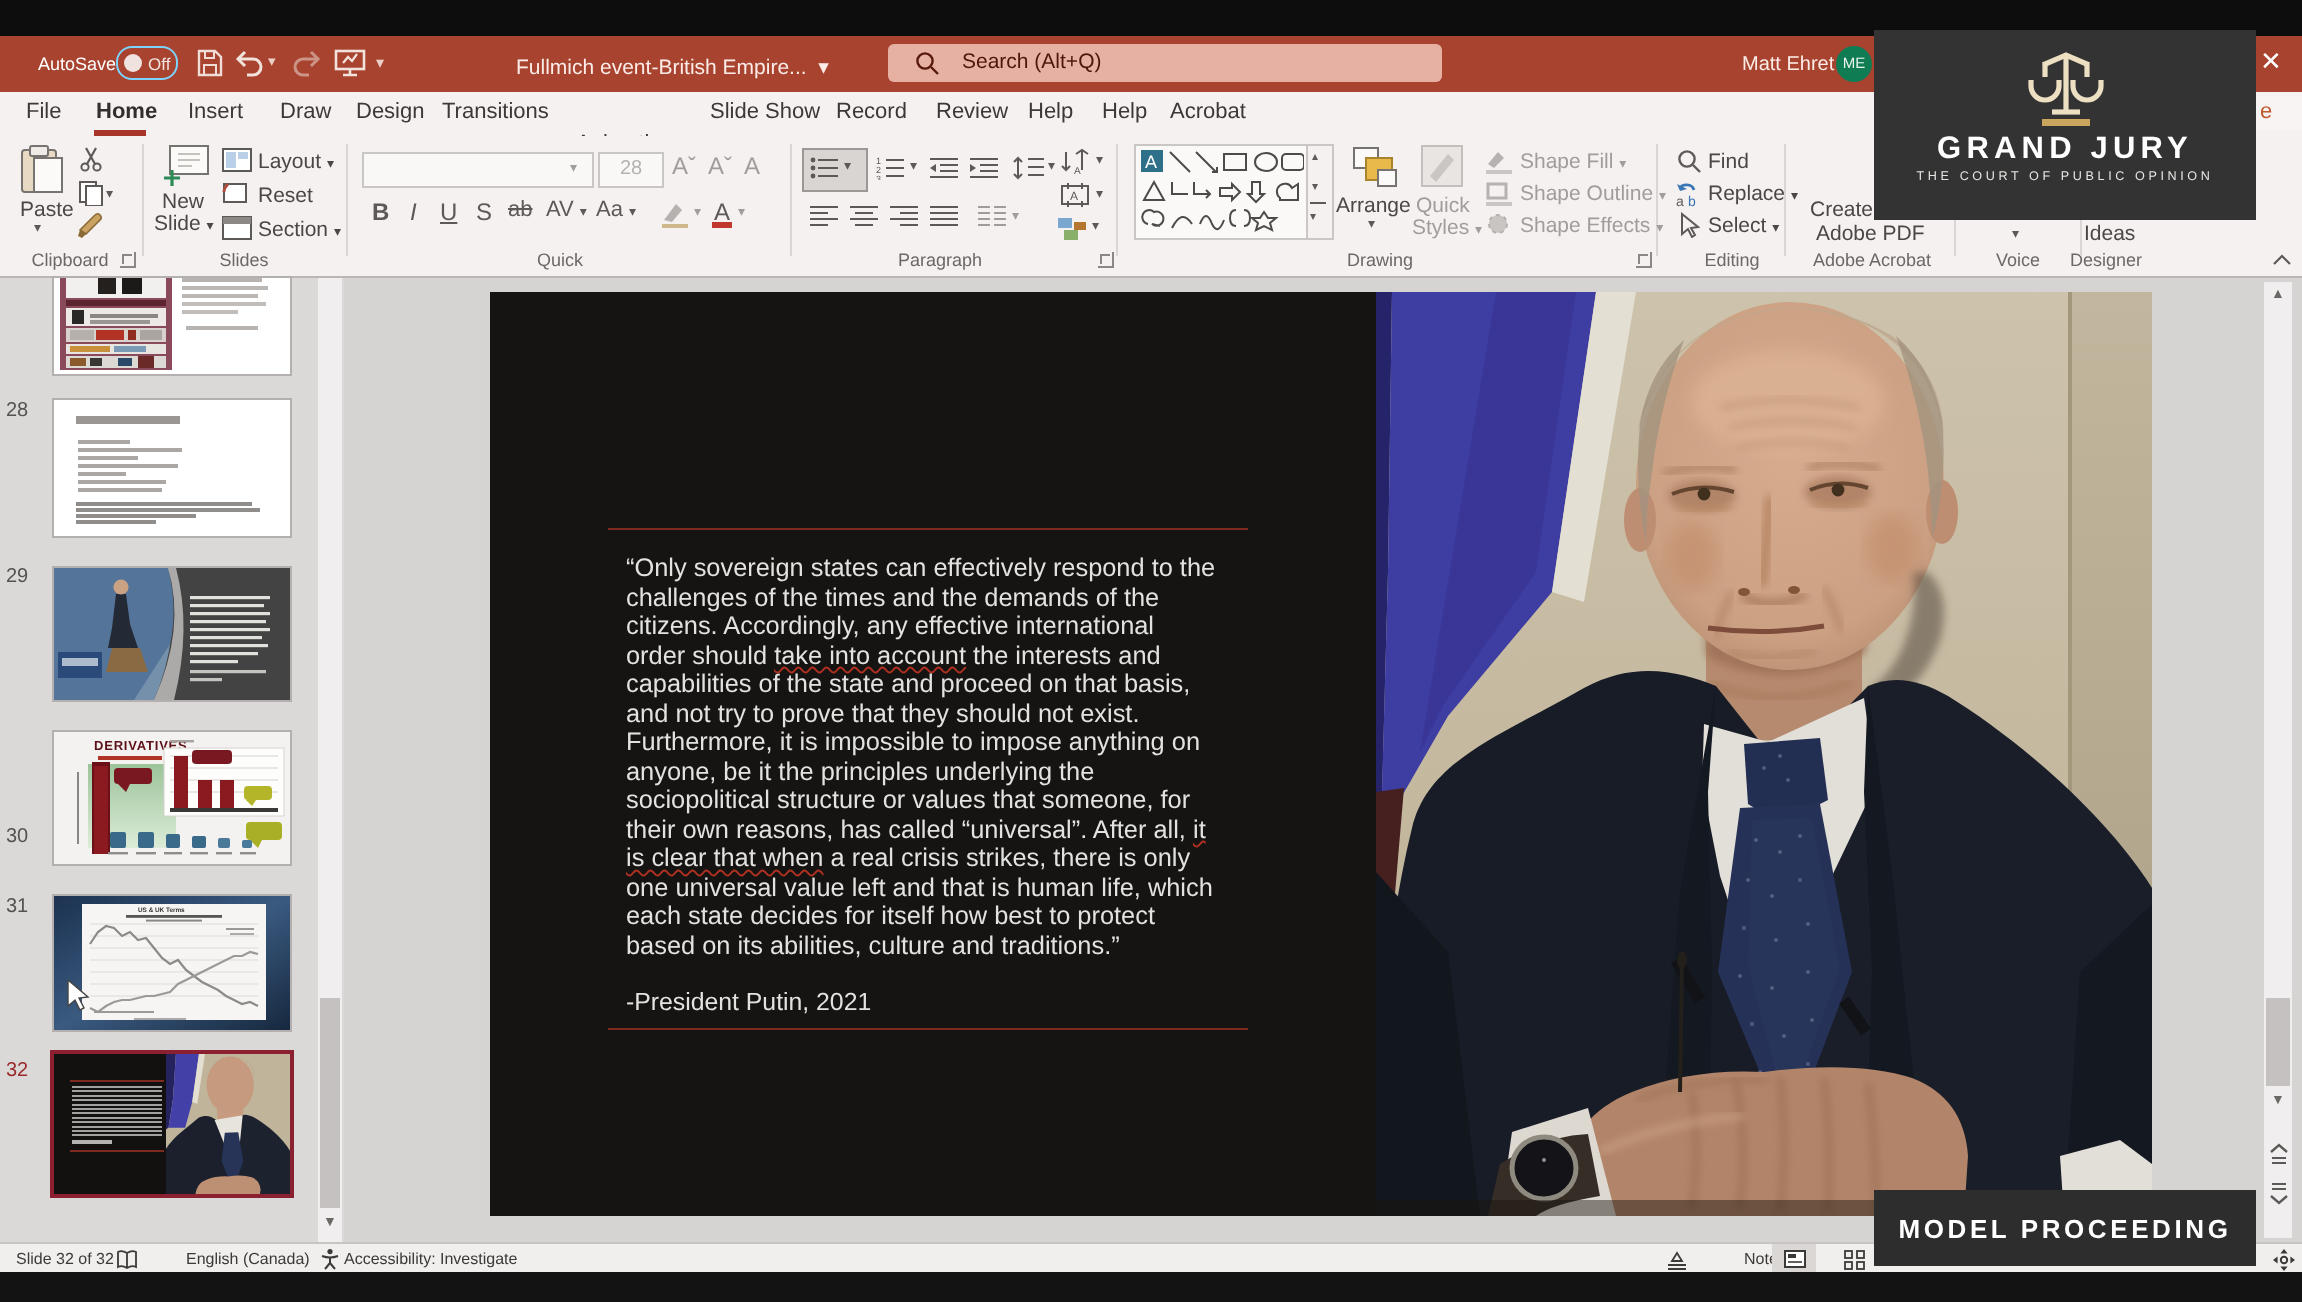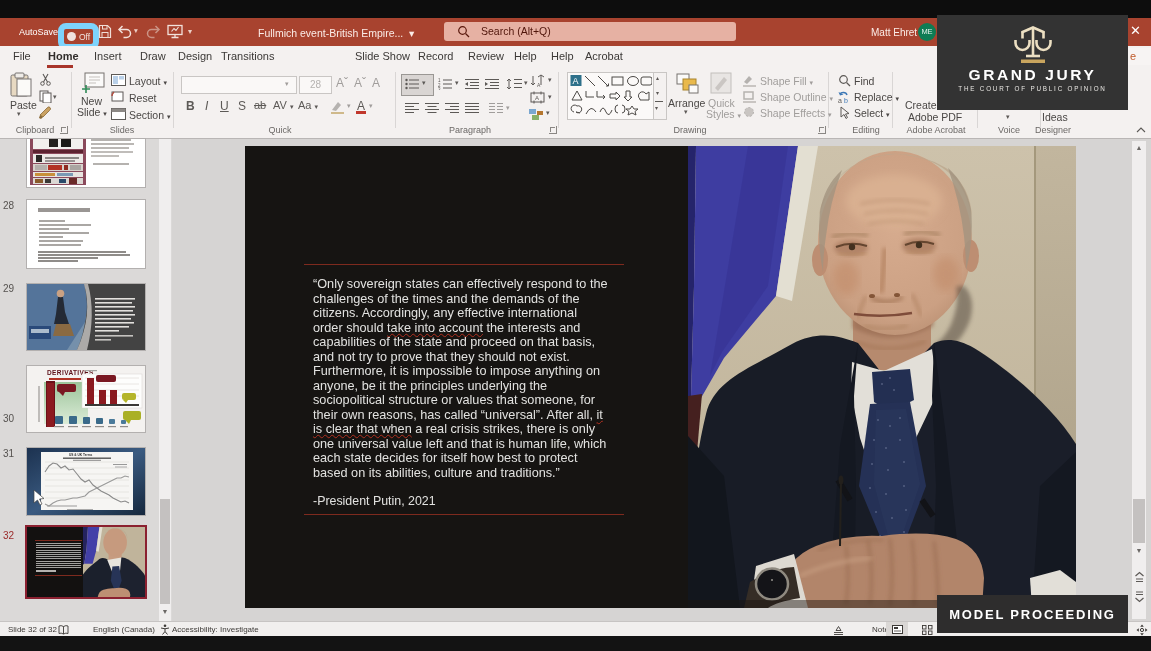--- a/index.html
+++ b/index.html
@@ -27,21 +27,21 @@
   #grandjury{left:937px;top:15px;width:191px;height:95px;background:#333333;text-align:center;}
   #modelproc{left:937px;top:595px;width:191px;height:38px;background:#2e2d2d;color:#fff;text-align:center;}
 </style>
 </head>
 <body>
 
   <div class="abs" style="left:0;top:0;width:1151px;height:18px;background:#0d0d0d;"></div>
 
   <div class="abs" id="titlebar">
     <div class="abs" style="left:19px;top:9px;font-size:9px;">AutoSave</div>
-    <div class="abs" style="left:58px;top:5px;width:29px;height:15px;border:6px solid #7dd3fc;border-radius:8px;">
+    <div class="abs" style="left:58px;top:5px;width:29px;height:15px;border:1px solid #7dd3fc;border-radius:8px;">
       <div class="abs" style="left:2.5px;top:2.5px;width:9px;height:9px;border-radius:50%;background:#f0e3df;"></div>
       <div class="abs" style="left:15px;top:2.5px;font-size:8.5px;color:#f0e3df;">Off</div>
     </div>
     <svg class="abs" style="left:98px;top:6px" width="14" height="15" viewBox="0 0 14 15">
       <path d="M1.5 1.5h8l3 3v9h-11z" fill="none" stroke="#f0ddd7" stroke-width="1.2"></path>
       <rect x="4" y="8.5" width="6" height="5" fill="none" stroke="#f0ddd7"></rect>
       <rect x="4.5" y="1.5" width="4.5" height="3.5" fill="none" stroke="#f0ddd7"></rect>
     </svg>
     <svg class="abs" style="left:117px;top:6px" width="15" height="15" viewBox="0 0 15 15">
       <path d="M2.5 5.5 h7 a4 4 0 0 1 0 8 h-3" fill="none" stroke="#f2e2dc" stroke-width="1.5"></path>
@@ -53,21 +53,21 @@
       <path d="M9.5 2 L13 5.5 L9.5 9" fill="none" stroke="#cb9486" stroke-width="1.5"></path>
     </svg>
     <svg class="abs" style="left:167px;top:6px" width="16" height="15" viewBox="0 0 16 15">
       <rect x="1" y="1.5" width="14" height="9" fill="none" stroke="#f2e2dc" stroke-width="1.3"></rect>
       <path d="M8 10.5 v2.5 M4.5 13.5 h7" stroke="#f2e2dc" stroke-width="1.3"></path>
       <path d="M4.5 7.5 l2.5-3 l2 2 l2.5-3.5" fill="none" stroke="#f2e2dc" stroke-width="1.1"></path>
     </svg>
     <div class="abs" style="left:188px;top:9px;font-size:8px;color:#eccfc6;">▾</div>
     <div class="abs" style="left:258px;top:9px;font-size:10.5px;color:#fbece7;">Fullmich event-British Empire...&nbsp;&nbsp;▾</div>
 
-    <div class="abs" style="left:444px;top:4px;width:277px;height:19px;background:#e6b1a3;border-radius:3px;padding-left:15px;">
+    <div class="abs" style="left:444px;top:4px;width:277px;height:19px;background:#e6b1a3;border-radius:3px;">
       <svg class="abs" style="left:13px;top:3px" width="13" height="13" viewBox="0 0 13 13">
         <circle cx="5.5" cy="5.5" r="3.8" fill="none" stroke="#59180c" stroke-width="1.2"></circle>
         <path d="M8.5 8.5 L12 12" stroke="#59180c" stroke-width="1.2"></path>
       </svg>
       <div class="abs" style="left:37px;top:3px;font-size:10.5px;color:#4f150a;">Search (Alt+Q)</div>
     </div>
     <div class="abs" style="left:871px;top:9px;font-size:10px;color:#fbece7;">Matt Ehret</div>
     <div class="abs" style="left:918px;top:5px;width:18px;height:18px;border-radius:50%;background:#0f7c54;color:#e8f2ec;font-size:7.5px;text-align:center;line-height:18px;">ME</div>
 
     <div class="abs" style="left:1130px;top:5px;font-size:13px;color:#fff;">✕</div>

